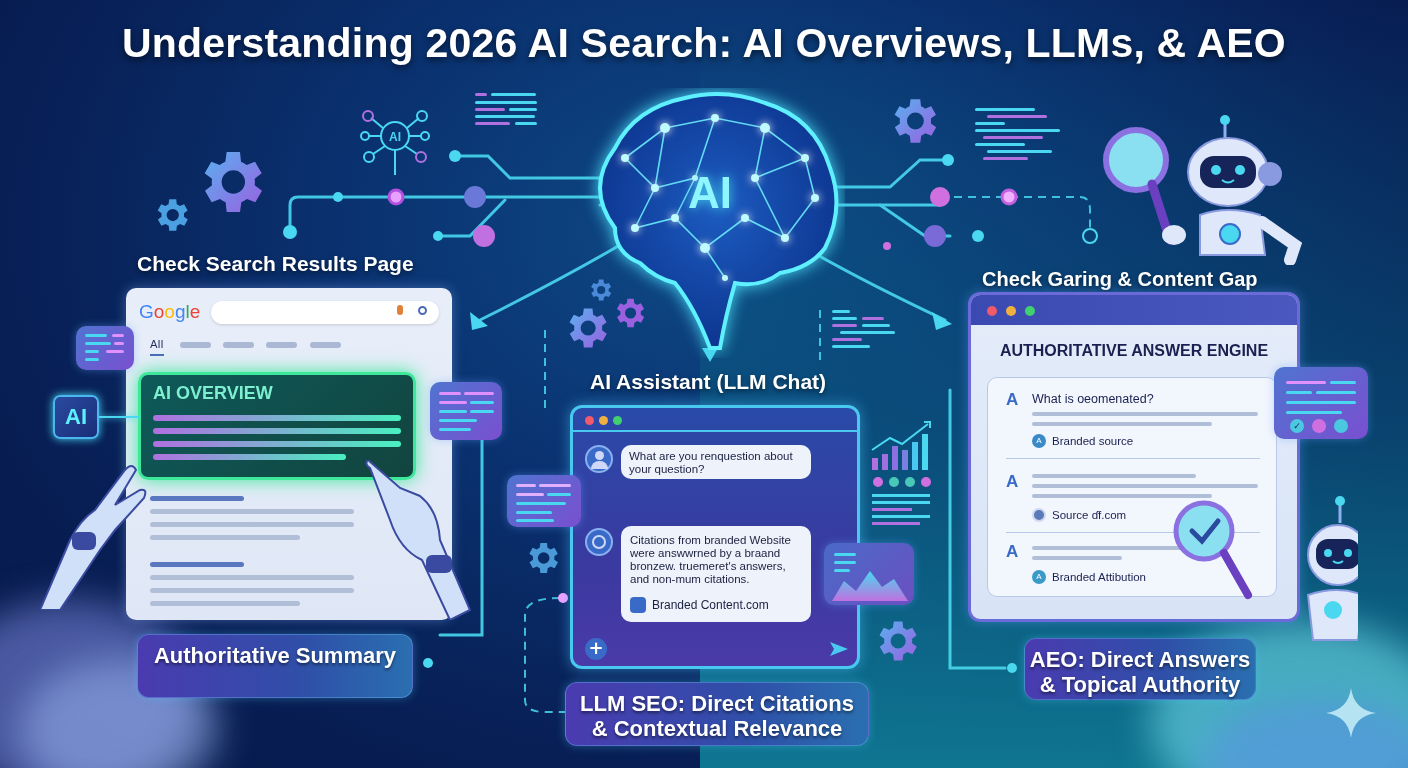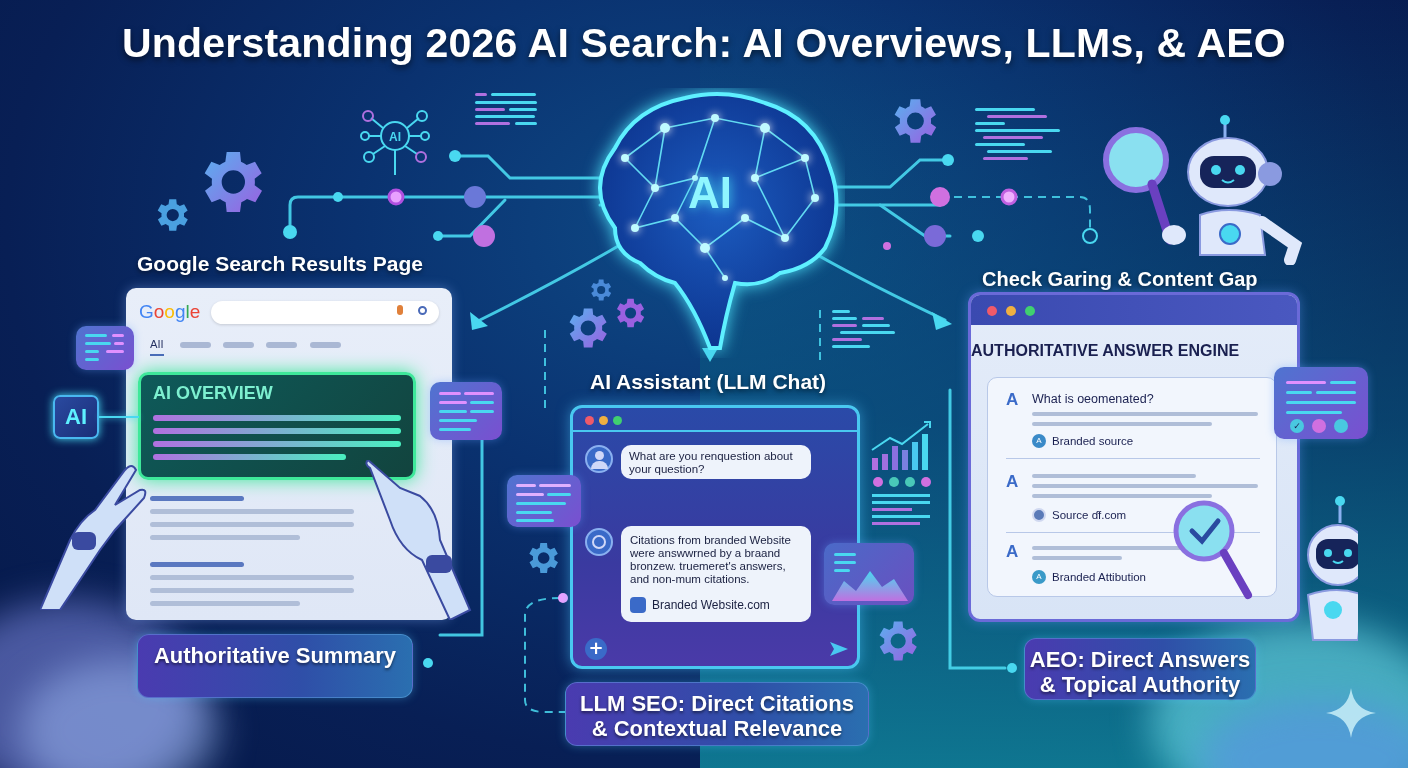--- a/index.html
+++ b/index.html
@@ -183,21 +183,21 @@
 <svg class="gear" style="left:610px;top:294px" width="38" height="38" viewBox="0 0 24 24">
   <path fill="#9a60e0" d="M19.4 13a7.5 7.5 0 0 0 0-2l2.1-1.6-2-3.5-2.5 1a7 7 0 0 0-1.7-1L15 3h-4l-.4 2.9a7 7 0 0 0-1.7 1l-2.5-1-2 3.5L6.6 11a7.5 7.5 0 0 0 0 2l-2.1 1.6 2 3.5 2.5-1a7 7 0 0 0 1.7 1L11 21h4l.4-2.9a7 7 0 0 0 1.7-1l2.5 1 2-3.5zM13 15.5A3.5 3.5 0 1 1 13 8.5a3.5 3.5 0 0 1 0 7z"></path>
 </svg>
 <svg class="gear" style="left:522px;top:538px" width="40" height="40" viewBox="0 0 24 24">
   <path fill="#4a9ad8" d="M19.4 13a7.5 7.5 0 0 0 0-2l2.1-1.6-2-3.5-2.5 1a7 7 0 0 0-1.7-1L15 3h-4l-.4 2.9a7 7 0 0 0-1.7 1l-2.5-1-2 3.5L6.6 11a7.5 7.5 0 0 0 0 2l-2.1 1.6 2 3.5 2.5-1a7 7 0 0 0 1.7 1L11 21h4l.4-2.9a7 7 0 0 0 1.7-1l2.5 1 2-3.5zM13 15.5A3.5 3.5 0 1 1 13 8.5a3.5 3.5 0 0 1 0 7z"></path>
 </svg>
 <svg class="gear" style="left:870px;top:615px" width="52" height="52" viewBox="0 0 24 24">
   <path fill="url(#g1)" d="M19.4 13a7.5 7.5 0 0 0 0-2l2.1-1.6-2-3.5-2.5 1a7 7 0 0 0-1.7-1L15 3h-4l-.4 2.9a7 7 0 0 0-1.7 1l-2.5-1-2 3.5L6.6 11a7.5 7.5 0 0 0 0 2l-2.1 1.6 2 3.5 2.5-1a7 7 0 0 0 1.7 1L11 21h4l.4-2.9a7 7 0 0 0 1.7-1l2.5 1 2-3.5zM13 15.5A3.5 3.5 0 1 1 13 8.5a3.5 3.5 0 0 1 0 7z"></path>
 </svg>
 
-<div class="label" style="left:137px;top:252px;font-size:21px">Google Search Results Page</div>
+<div class="label" style="left:137px;top:252px;font-size:21px">Check Search Results Page</div>
 
 <div class="panel" style="left:126px;top:288px;width:326px;height:332px;background:linear-gradient(180deg,#e8eef9,#dfe7f6);box-shadow:0 0 12px rgba(140,180,255,.4)">
   <div style="position:absolute;left:13px;top:13px;font-family:'Liberation Sans',sans-serif;font-size:19px;font-weight:400">
     <span style="color:#4285f4">G</span><span style="color:#ea4335">o</span><span style="color:#fbbc05">o</span><span style="color:#4285f4">g</span><span style="color:#34a853">l</span><span style="color:#ea4335">e</span>
   </div>
   <div style="position:absolute;left:85px;top:13px;width:228px;height:23px;background:#fff;border-radius:12px;box-shadow:0 1px 3px rgba(0,0,0,.15)">
     <span style="position:absolute;right:36px;top:4px;width:6px;height:10px;border-radius:3px;background:#e0803a"></span>
     <span style="position:absolute;right:12px;top:5px;width:9px;height:9px;border:2px solid #4a6ab8;border-radius:50%"></span>
   </div>
   <div style="position:absolute;left:24px;top:50px;font-size:11px;color:#243060;border-bottom:2px solid #4a6ab8;padding-bottom:3px">All</div>
@@ -278,21 +278,21 @@
   <div class="chatmsg" style="left:48px;top:37px;width:190px;height:34px;background:#eef3fb;padding:5px 8px">What are you renquestion about your question?</div>
 
 
   <div style="position:absolute;left:12px;top:120px;width:28px;height:28px;border-radius:50%;background:#3a6ac8;border:2px solid #8ab0f0">
     <div style="position:absolute;left:5px;top:5px;width:14px;height:14px;border-radius:50%;border:2px solid #d0d8f8"></div>
   </div>
   <div class="chatmsg" style="left:48px;top:118px;width:190px;height:96px;background:#eef3fb;padding:8px 9px">
     <div>Citations from branded Website were answwrned by a braand bronzew. truemeret's answers, and non-mum citations.</div>
     <div style="position:absolute;left:9px;top:71px;display:flex;align-items:center">
       <span style="display:inline-block;width:16px;height:16px;border-radius:4px;background:#3a6ac8;margin-right:6px"></span>
-      <span style="font-size:12px;color:#1a2040">Branded Website.com</span>
+      <span style="font-size:12px;color:#1a2040">Branded Content.com</span>
     </div>
   </div>
 
   <div style="position:absolute;left:12px;top:230px;width:22px;height:22px;border-radius:50%;background:#3a6ac8;color:#fff;text-align:center;line-height:20px;font-size:18px;font-weight:700">+</div>
   <svg style="position:absolute;left:256px;top:232px" width="20" height="18">
     <path d="M1 2 L19 9 L1 16 L5 9 Z" fill="#49c8f0"></path>
   </svg>
 </div>
 
 <div class="bubble" style="left:507px;top:475px;width:74px;height:52px">
@@ -374,21 +374,21 @@
   <line x1="52" y1="74" x2="70" y2="130" stroke="#6a40c0" stroke-width="9" stroke-linecap="round"></line>
   <ellipse cx="74" cy="125" rx="12" ry="10" fill="#dfe8fb"></ellipse>
 </svg>
 
 <div class="panel" style="left:968px;top:292px;width:332px;height:330px;border-radius:12px;border:3px solid #6a6ad8;
      background:linear-gradient(180deg,#e4ecf9,#d8e4f6);box-shadow:0 0 12px rgba(100,160,255,.4)">
   <div style="position:absolute;left:0;top:0;width:100%;height:30px;background:linear-gradient(90deg,#3a4ab0,#4a58c0);border-radius:9px 9px 0 0"></div>
   <div class="win-dot" style="left:16px;top:11px;width:10px;height:10px;background:#f05a6a"></div>
   <div class="win-dot" style="left:35px;top:11px;width:10px;height:10px;background:#f0b040"></div>
   <div class="win-dot" style="left:54px;top:11px;width:10px;height:10px;background:#40d070"></div>
-  <div style="position:absolute;left:0;top:47px;width:100%;font-family:'Liberation Sans',sans-serif;font-weight:700;font-size:16px;color:#1a2050">AUTHORITATIVE ANSWER ENGINE</div>
+  <div style="position:absolute;left:0;top:47px;width:100%;text-align:center;font-family:'Liberation Sans',sans-serif;font-weight:700;font-size:16px;color:#1a2050">AUTHORITATIVE ANSWER ENGINE</div>
 
   <div style="position:absolute;left:16px;top:82px;width:290px;height:220px;background:#f2f6fd;border-radius:10px;border:1px solid #b8c8e8">
 
     <div style="position:absolute;left:18px;top:12px;font-family:'Liberation Sans',sans-serif;font-weight:700;font-size:17px;color:#3a6ac8">A</div>
     <div style="position:absolute;left:44px;top:14px;font-family:'Liberation Sans',sans-serif;font-size:12.5px;color:#1a2050">What is oeomenated?</div>
     <div class="bar" style="left:44px;top:34px;width:226px;height:4px;background:#b0bed8"></div>
     <div class="bar" style="left:44px;top:44px;width:180px;height:4px;background:#b0bed8"></div>
     <div style="position:absolute;left:44px;top:56px;display:flex;align-items:center;font-family:'Liberation Sans',sans-serif;font-size:11.5px;color:#1a2050">
       <span style="display:inline-block;width:14px;height:14px;border-radius:50%;background:#3a8ac8;color:#fff;font-size:8px;text-align:center;line-height:14px;margin-right:6px">A</span>
       <span>Branded source</span>

